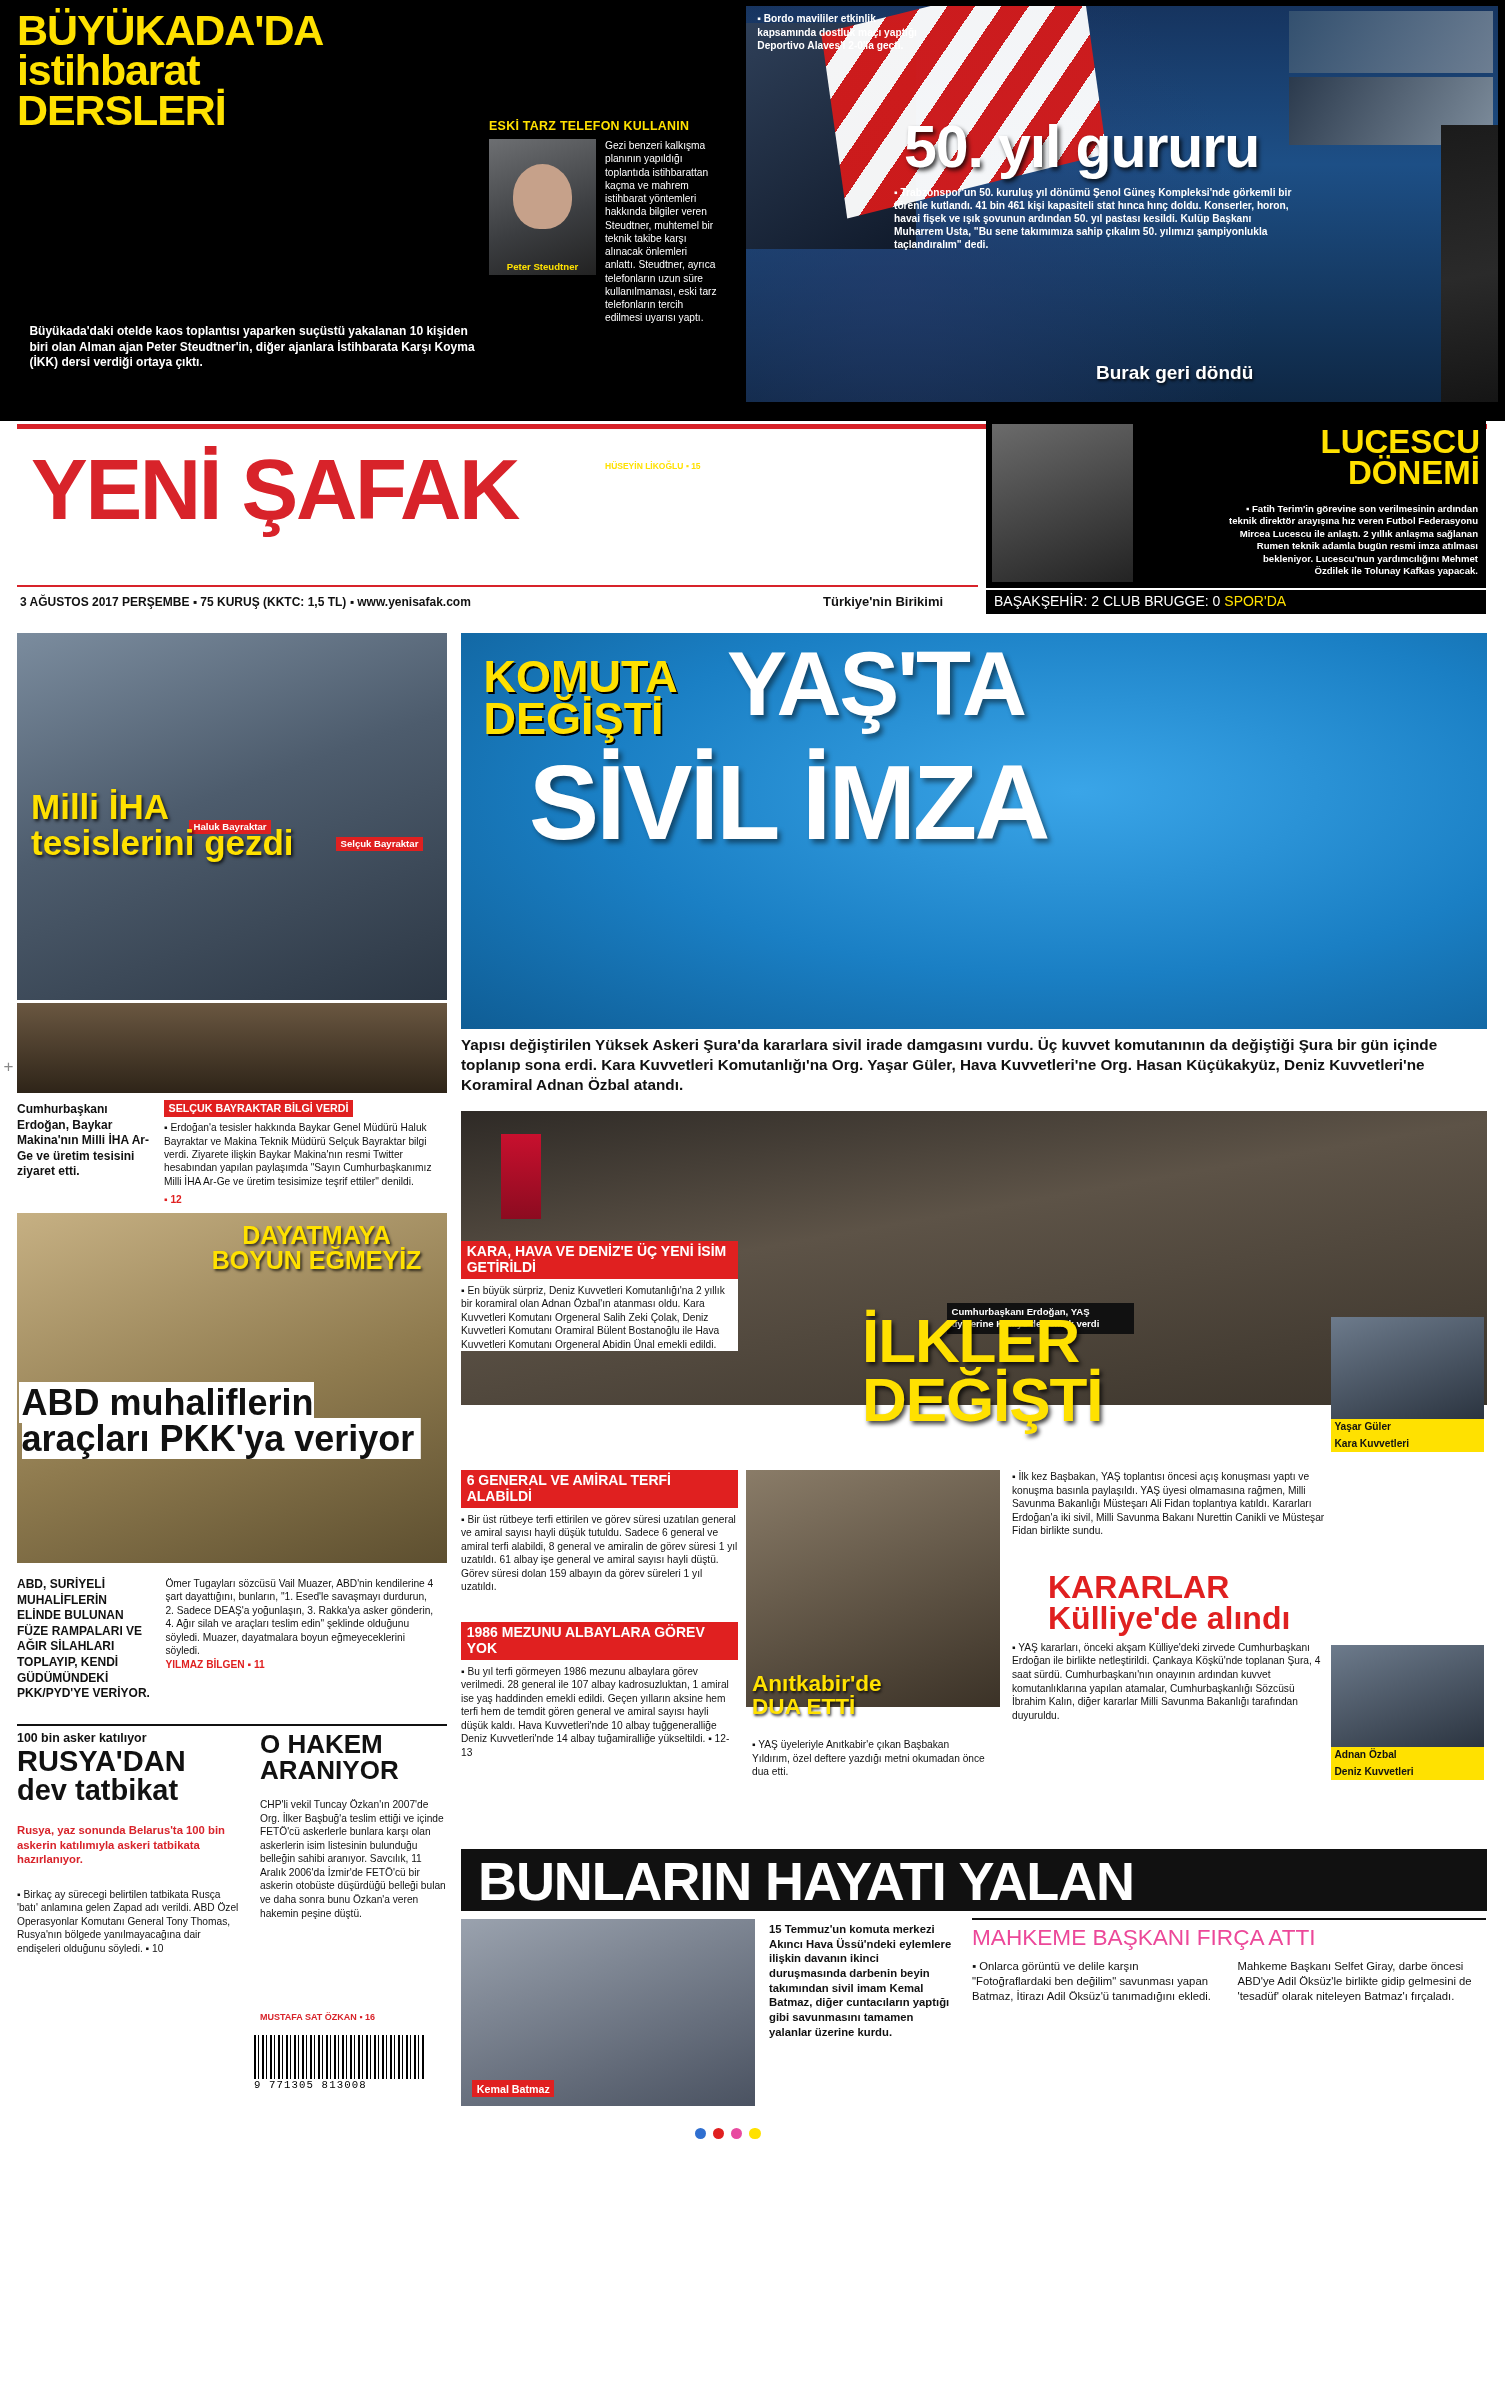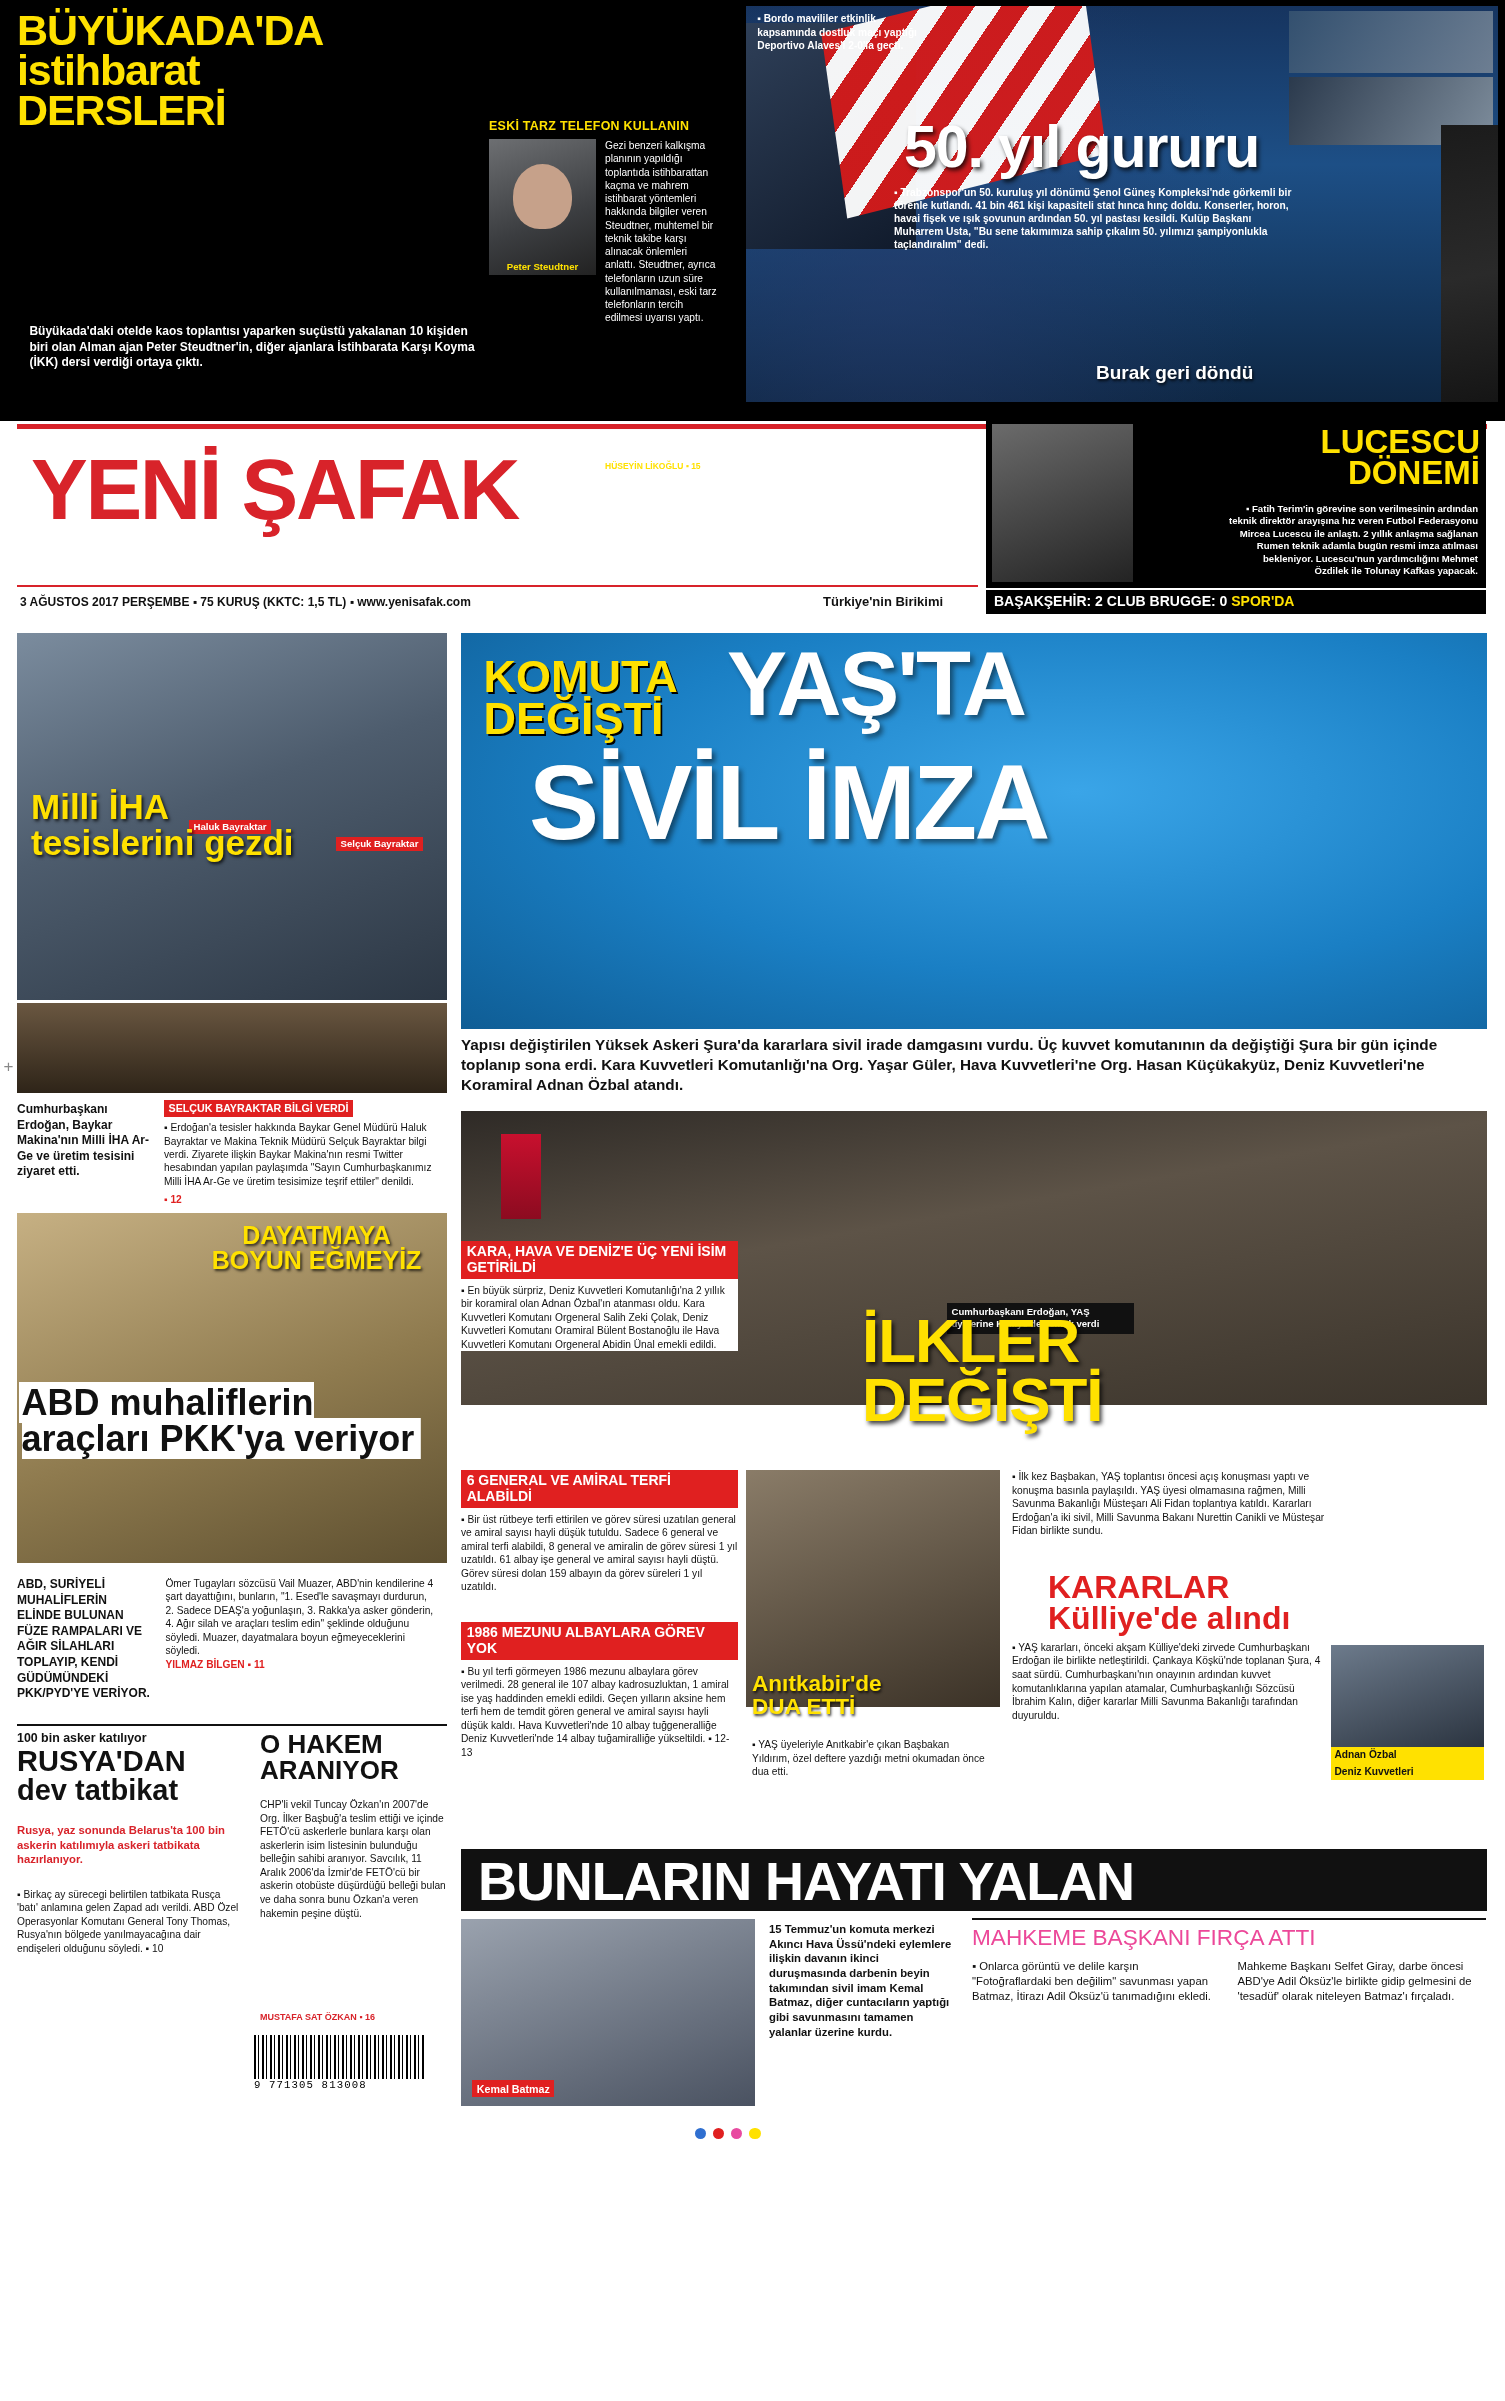--- a/index.html
+++ b/index.html
@@ -102,21 +102,21 @@
   .mast-slogan { position: absolute; left: 823px; top: 594px; font-size: 13px; color: #111; font-weight: bold; }
 
   
   .lucescu { position: absolute; left: 986px; top: 418px; width: 500px; height: 170px; background: #000; }
   .luce-photo {
     position: absolute; left: 5.7px; top: 5.7px; width: 141px; height: 158px;
     background: linear-gradient(160deg,#6b6b6b,#232323);
   }
   .luce-title { position: absolute; left: 155px; top: 8px; width: 339px; text-align: right; color: #ffe100; font-size: 33px; font-weight: bold; line-height: 0.95; }
   .luce-text { position: absolute; left: 243px; top: 85px; width: 249px; text-align: right; color: #fff; font-size: 9.6px; line-height: 1.3; font-weight: bold; }
-  .score-bar { position: absolute; left: 986px; top: 590px; width: 500px; height: 24px; background: #000; color: #fff; font-size: 14px; font-weight: bold; padding: 3.4px 8px; }
+  .score-bar { position: absolute; left: 986px; top: 590px; width: 500px; height: 24px; background: #000; color: #fff; font-size: 14px; font-weight: normal; padding: 3.4px 8px; }
   .score-bar .y { color: #ffe100; }
 
   
   .iha-photo {
     position: absolute; left: 17px; top: 633px; width: 430px; height: 367px;
     background: linear-gradient(160deg,#7b8c9e 0%, #4d5c6d 45%, #2c3744 100%);
     overflow: hidden;
   }
   .tag-haluk, .tag-selcuk {
     position: absolute; background: #e02020; color: #fff; font-size: 9.6px; font-weight: bold;
@@ -429,20 +429,25 @@
   <div class="ilk-kez">▪ İlk kez Başbakan, YAŞ toplantısı öncesi açış konuşması yaptı ve konuşma basınla paylaşıldı. YAŞ üyesi olmamasına rağmen, Milli Savunma Bakanlığı Müsteşarı Ali Fidan toplantıya katıldı. Kararları Erdoğan'a iki sivil, Milli Savunma Bakanı Nurettin Canikli ve Müsteşar Fidan birlikte sundu.</div>
 
   <div class="karar-box">
     <div class="karar-head">
       <div>KARARLAR</div>
       <div>Külliye'de alındı</div>
     </div>
     <div class="karar-body">▪ YAŞ kararları, önceki akşam Külliye'deki zirvede Cumhurbaşkanı Erdoğan ile birlikte netleştirildi. Çankaya Köşkü'nde toplanan Şura, 4 saat sürdü. Cumhurbaşkanı'nın onayının ardından kuvvet komutanlıklarına yapılan atamalar, Cumhurbaşkanlığı Sözcüsü İbrahim Kalın, diğer kararlar Milli Savunma Bakanlığı tarafından duyuruldu.</div>
   </div>
 
+  <div class="cmd cmd1">
+    <div class="cmd-photo"></div>
+    <div class="cmd-name">Yaşar Güler</div>
+    <div class="cmd-name">Kara Kuvvetleri</div>
+  </div>
   <div class="cmd cmd3">
     <div class="cmd-photo"></div>
     <div class="cmd-name">Adnan Özbal</div>
     <div class="cmd-name">Deniz Kuvvetleri</div>
   </div>
 
   <div class="bunlar">
     <span>BUNLARIN HAYATI YALAN</span>
   </div>
   <div class="bot-photo">

